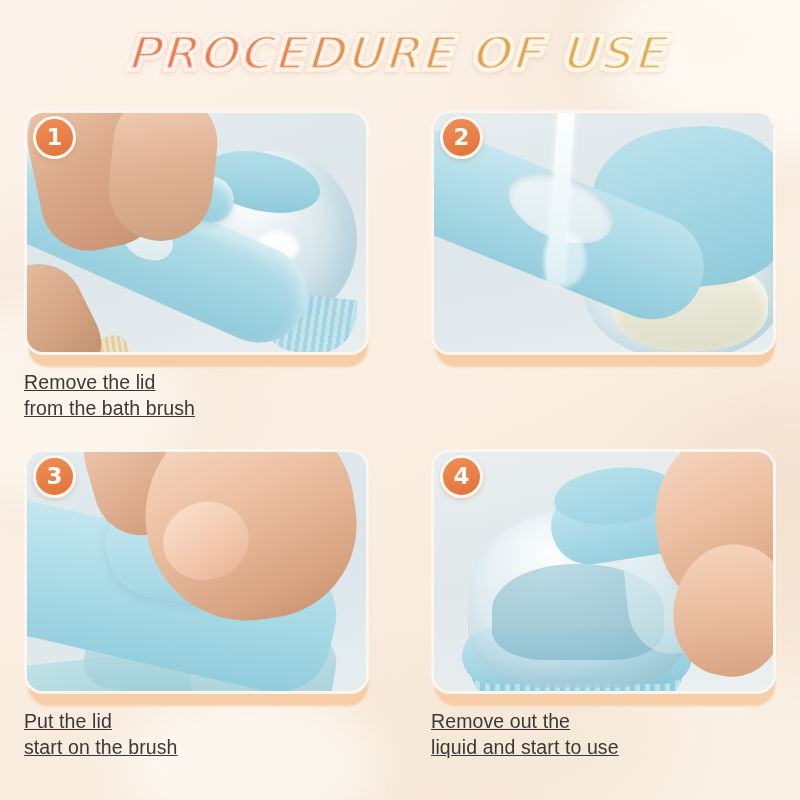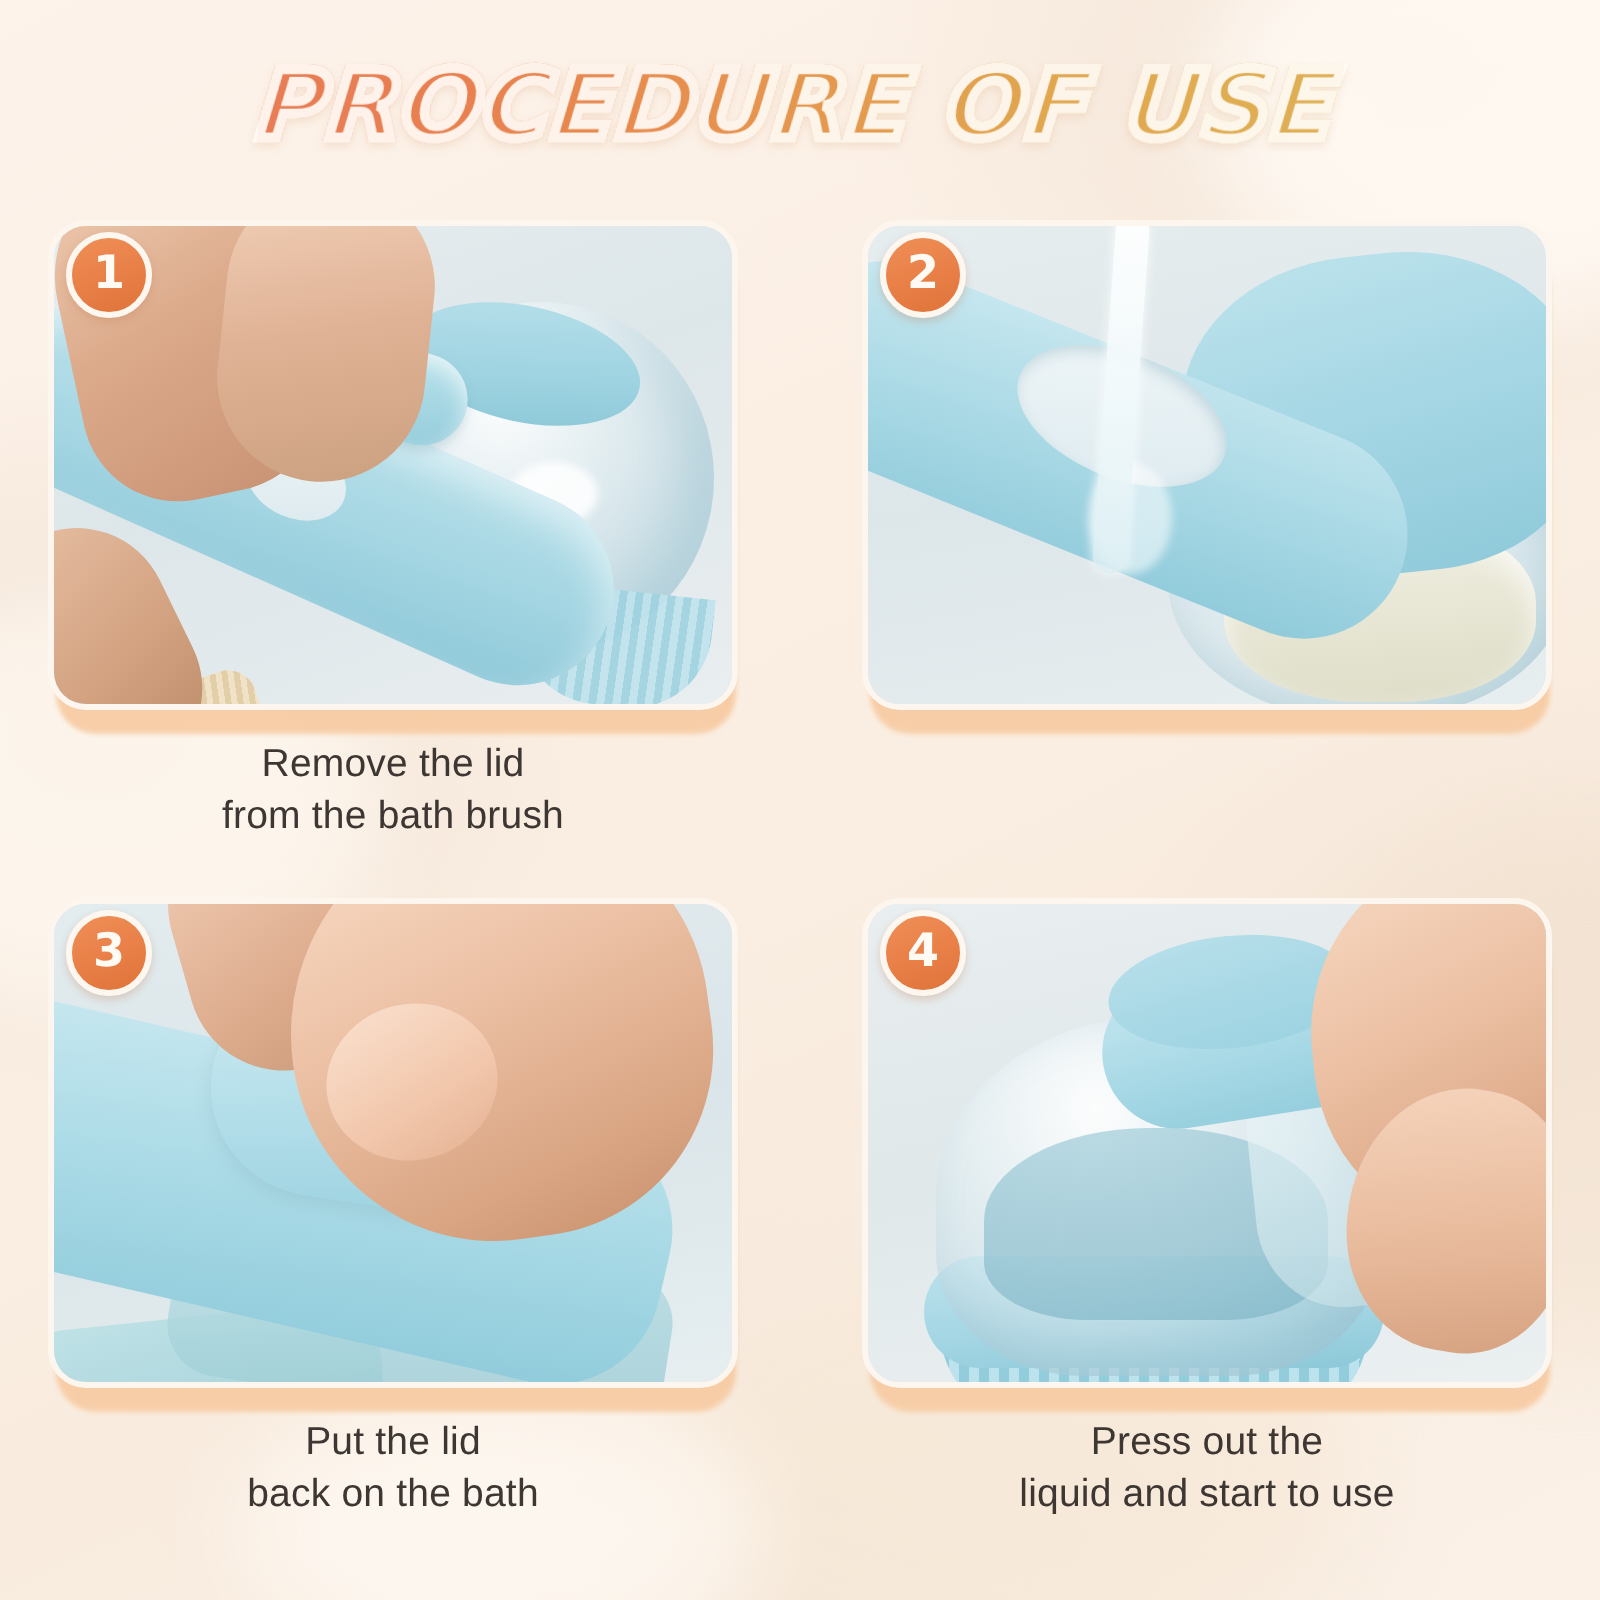--- a/index.html
+++ b/index.html
@@ -320,28 +320,29 @@
     font-size: 23px;
     font-weight: 700;
     line-height: 1;
     box-shadow: 0 2px 4px rgba(196,126,82,0.3);
     z-index: 4;
   }
 
   
   .caption {
     margin-top: 14px;
-    text-align: center;
+    text-align: left;
     color: #3d3632;
     font-family: "Liberation Sans", sans-serif;
     font-size: 19.5px;
     font-weight: 400;
     line-height: 1.34;
     letter-spacing: 0.1px;
     white-space: pre-line;
+    text-decoration: underline;
   }
 </style>
 </head>
 <body>
 
 <div id="page">
 
   <div class="fold fold-a"></div>
   <div class="fold fold-b"></div>
   <div class="fold fold-c"></div>
@@ -406,39 +407,39 @@
             <div class="sh s3-handle"></div>
             <div class="sh s3-lid"></div>
             <div class="sh s3-finger2"></div>
             <div class="sh s3-thumb"></div>
             <div class="sh s3-nail"></div>
           </div>
         </div>
         <div class="badge">3</div>
       </div>
       <div class="caption">Put the lid
-back on the bath</div>
+start on the brush</div>
     </div>
 
     <div class="step">
       <div class="card-shell">
         <div class="card-shadow"></div>
         <div class="card">
           <div class="photo s4">
             <div class="sh s4-bristles"></div>
             <div class="sh s4-collar"></div>
             <div class="sh s4-dome"></div>
             <div class="sh s4-inner"></div>
             <div class="sh s4-glass"></div>
             <div class="sh s4-handle"></div>
             <div class="sh s4-lidtop"></div>
             <div class="sh s4-hand"></div>
             <div class="sh s4-thumb"></div>
           </div>
         </div>
         <div class="badge">4</div>
       </div>
-      <div class="caption">Press out the
+      <div class="caption">Remove out the
 liquid and start to use</div>
     </div>
 
   </div>
 </div>
 
 </body></html>

